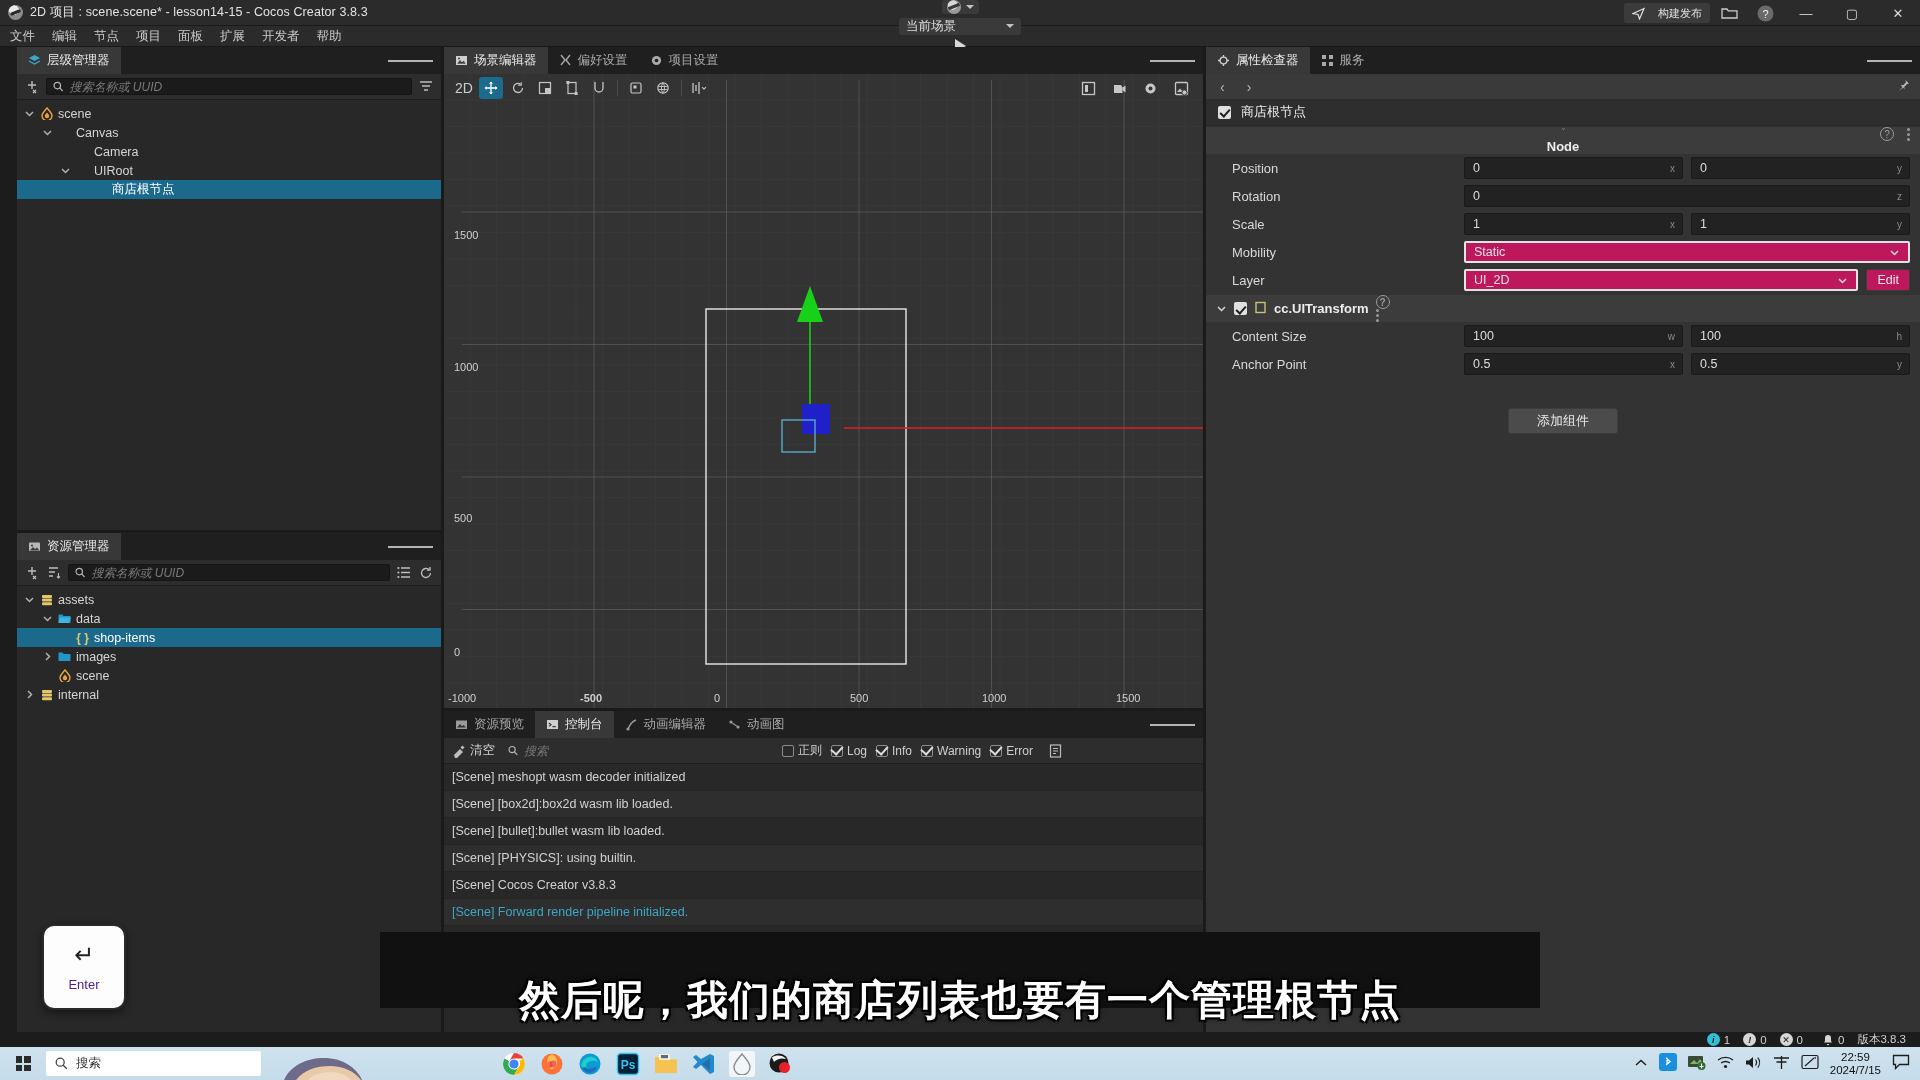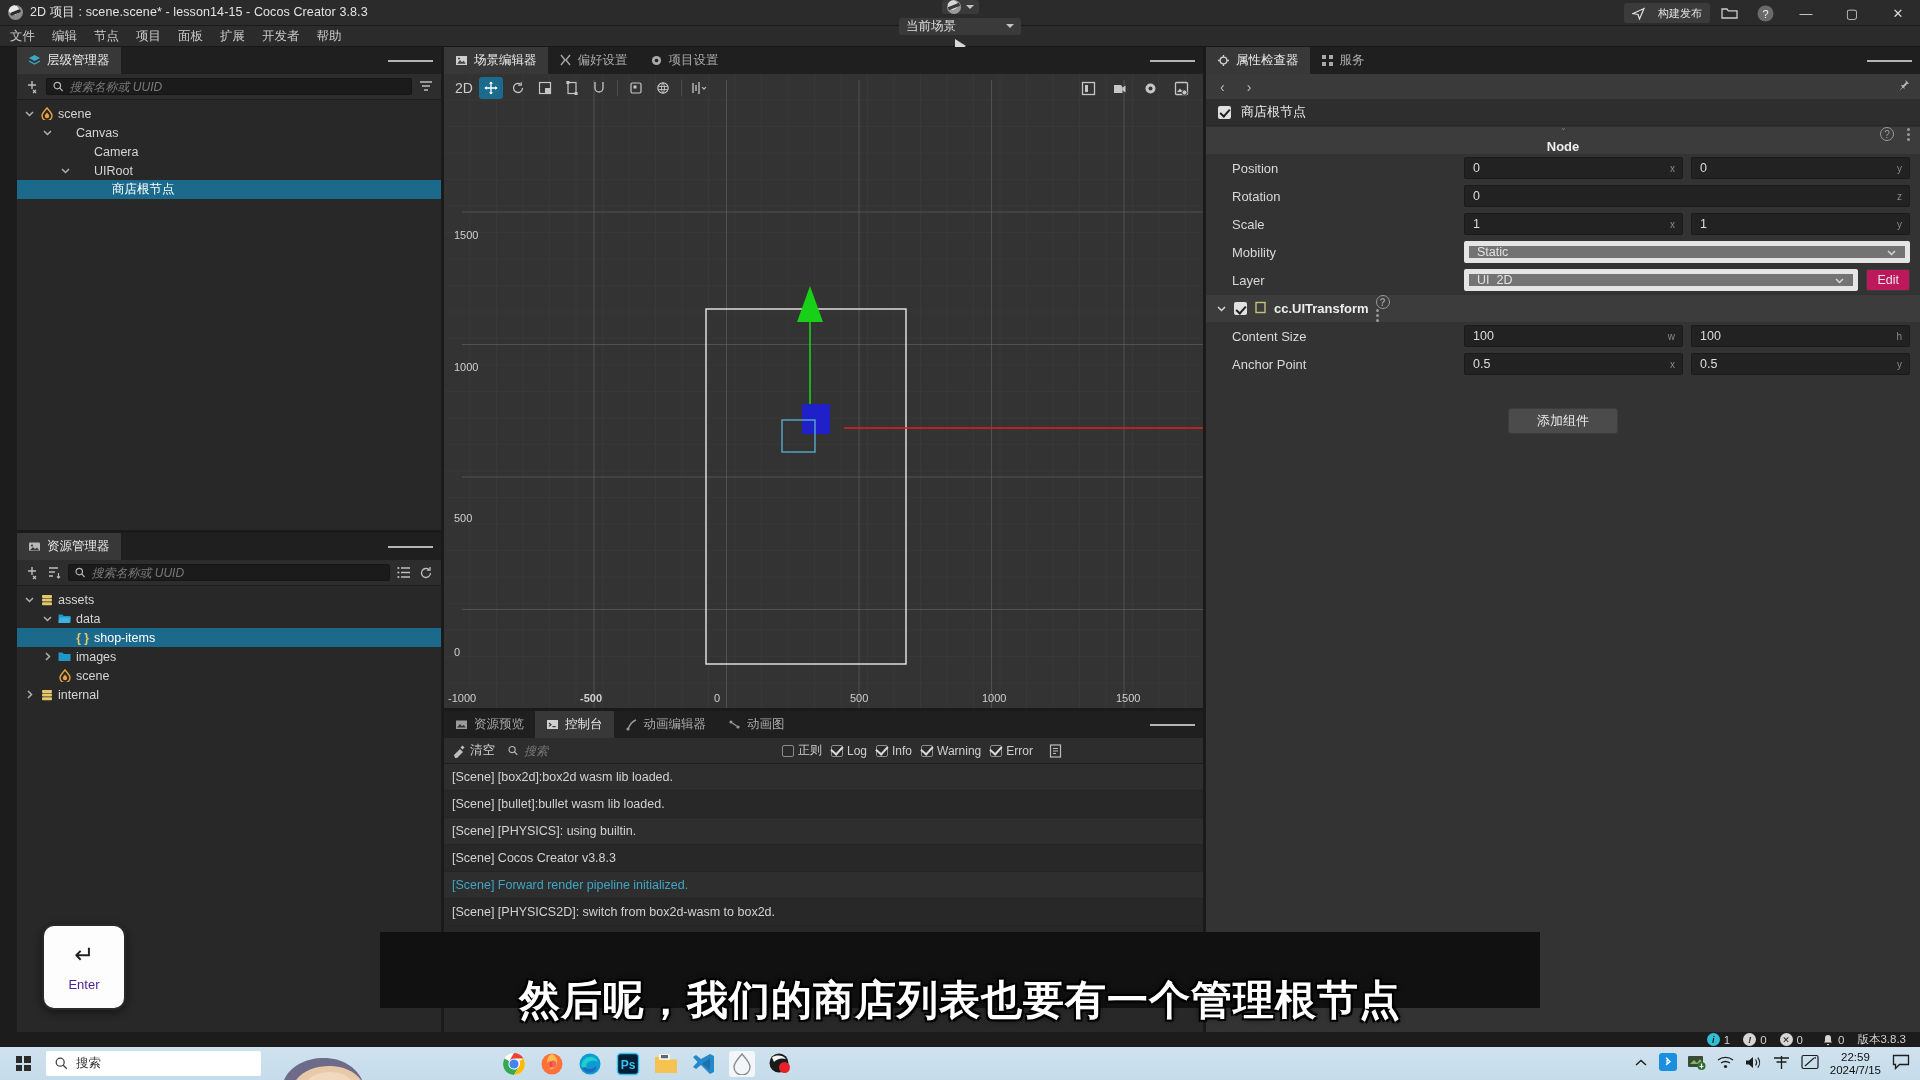--- a/index.html
+++ b/index.html
@@ -119,21 +119,21 @@
   .qmark{width:14px;height:14px;border:1.5px solid #9a9a9a;border-radius:50%;display:flex;
      align-items:center;justify-content:center;font-size:10px;color:#9a9a9a;}
   .kebab{display:flex;flex-direction:column;gap:2px;}
   .kebab i{width:3px;height:3px;background:#9a9a9a;border-radius:50%;display:block;}
   .prow{height:28px;display:flex;align-items:center;padding:0 10px 0 26px;gap:0;}
   .plabel{width:232px;font-size:13px;color:#d8d8d8;flex:none;}
   .pfields{flex:1;display:flex;gap:8px;}
   .field{flex:1;height:22px;background:#222222;border:1px solid #1a1a1a;border-radius:2px;
     display:flex;align-items:center;padding:0 8px;font-size:12.5px;color:#dcdcdc;position:relative;}
   .field .sub{position:absolute;right:7px;font-size:10px;color:#8a8a8a;}
-  .dropfield{flex:1;height:22px;background:#737373;border:5px solid #e5e5e5;border-radius:2px;
+  .dropfield{flex:1;height:22px;background:#be185d;border:2px solid #e5e5e5;border-radius:2px;
     display:flex;align-items:center;justify-content:space-between;padding:0 8px;font-size:12.5px;color:#e2e2e2;}
   .smallbtn{height:22px;background:#be185d;border:1px solid #3c3c3c;border-radius:2px;padding:0 10px;
      display:flex;align-items:center;font-size:12.5px;color:#e6e6e6;flex:none;}
   .comp-head{height:28px;background:#3c3c3c;display:flex;align-items:center;gap:7px;padding:0 10px;
      font-size:13px;font-weight:bold;color:#ededed;position:relative;border-top:1px solid #313131;}
   .cchk{width:13px;height:13px;background:#e0e0e0;border-radius:2px;display:flex;align-items:center;
      justify-content:center;flex:none;}
   .cchk:after{content:"";width:4px;height:8px;border:solid #1f1f1f;border-width:0 2px 2px 0;transform:rotate(42deg);}
   .addcomp{margin:30px auto 0;width:110px;height:26px;background:#4b4b4b;border:1px solid #3c3c3c;
      border-radius:3px;display:flex;align-items:center;justify-content:center;font-size:13px;color:#e8e8e8;}
@@ -724,20 +724,23 @@
           </div>
           <span class="icobtn" style="margin-left:6px;">
             <svg width="13" height="14" viewBox="0 0 13 14">
                 <rect x="1.5" y="1" width="10" height="12" fill="none" stroke="#bdbdbd" stroke-width="1.2"></rect>
                 <path d="M4 4.5h5M4 7h5M4 9.5h3" stroke="#bdbdbd" stroke-width="1"></path>
               </svg>
           </span>
         </div>
 
         <div class="loglist" id="log-list">
+            <div class="logline">
+              <span>[Scene] meshopt wasm decoder initialized</span>
+            </div>
             <div class="logline alt">
               <span>[Scene] [box2d]:box2d wasm lib loaded.</span>
             </div>
             <div class="logline">
               <span>[Scene] [bullet]:bullet wasm lib loaded.</span>
             </div>
             <div class="logline alt">
               <span>[Scene] [PHYSICS]: using builtin.</span>
             </div>
             <div class="logline">

